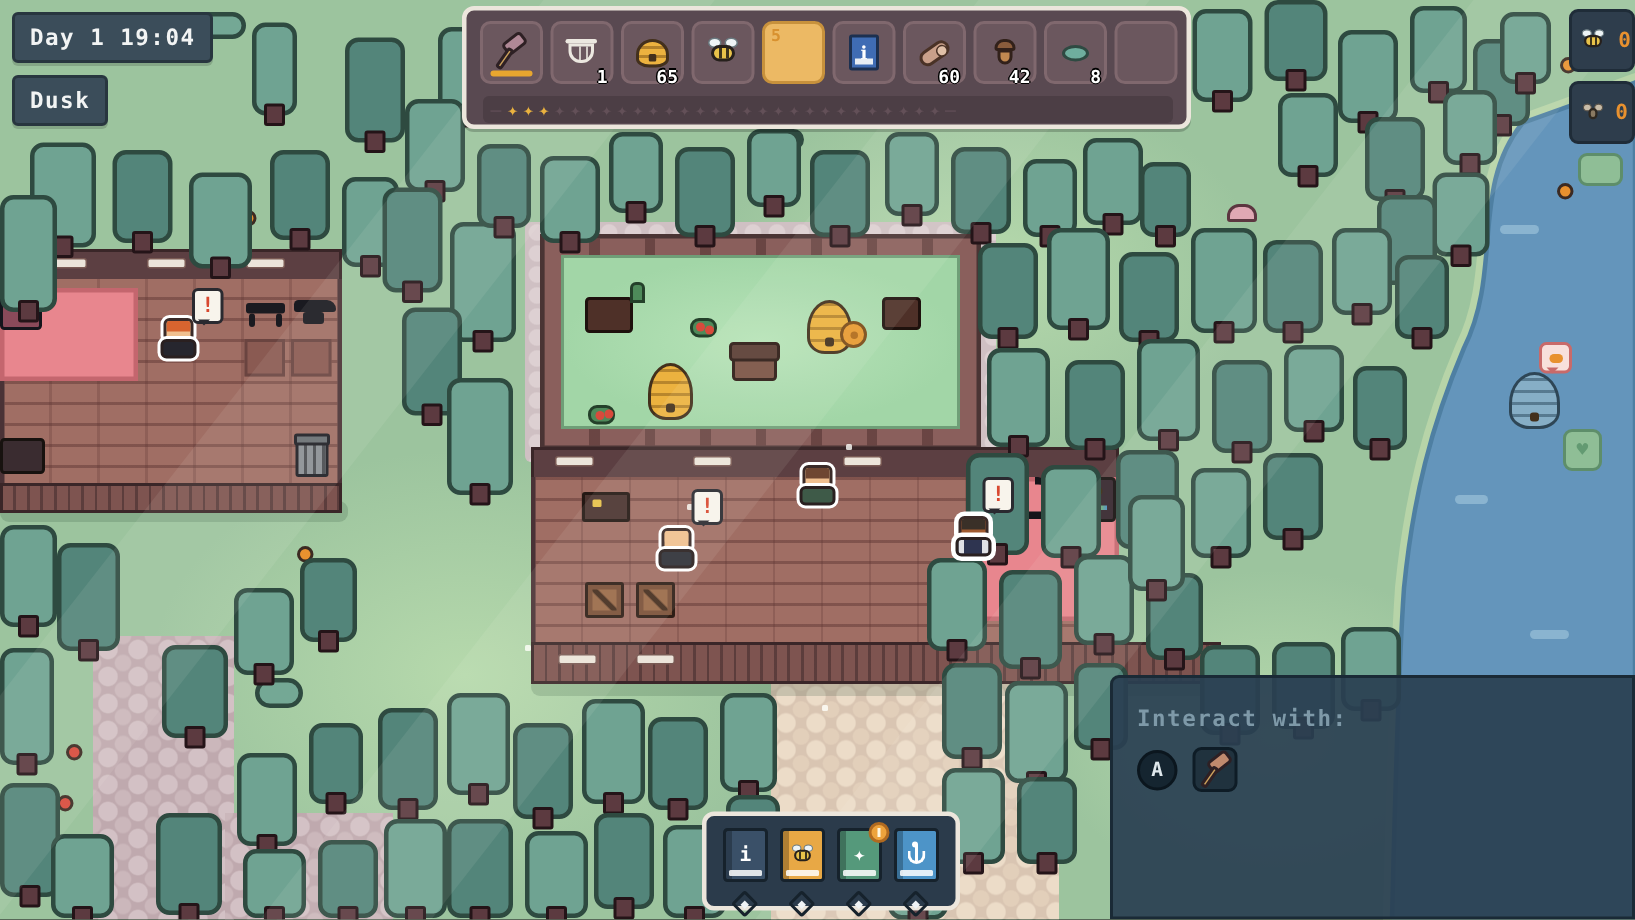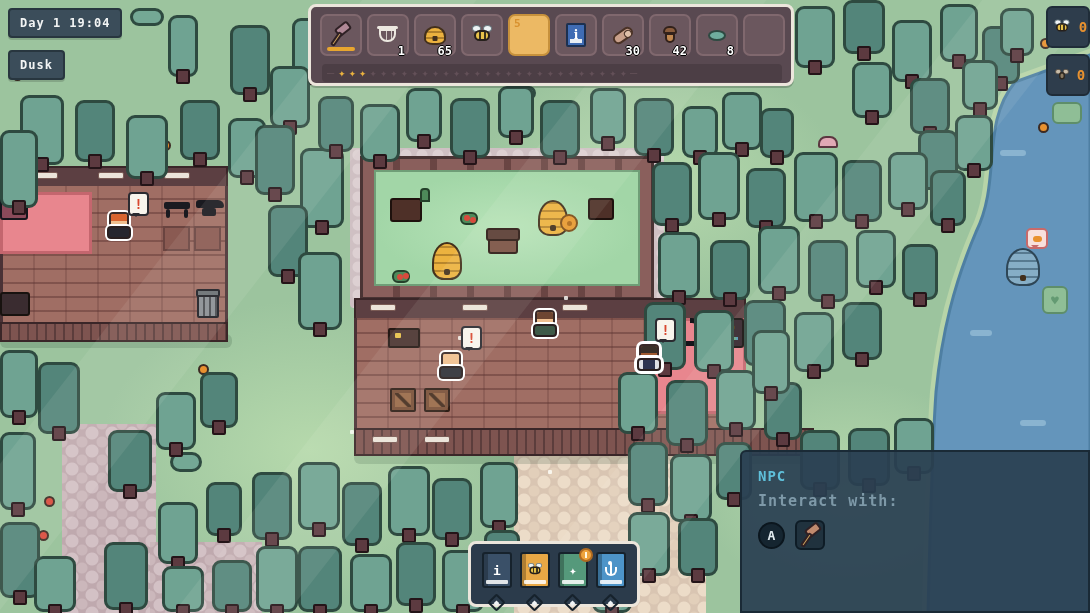--- a/index.html
+++ b/index.html
@@ -91,21 +91,21 @@
   .char .hair{position:absolute;top:0;left:0;right:0;height:7px;}
   .char .body{position:absolute;top:14px;left:1px;width:24px;height:13px;border:2px solid #2a2020;border-radius:4px;box-shadow:0 0 0 2px #fff;}
   .char.selected .head,.char.selected .body{box-shadow:0 0 0 3px #fff;}
   .bubble{position:absolute;width:21px;height:24px;background:#f8f4ec;border:2px solid #2a2a30;border-radius:4px;z-index:8;
     display:flex;align-items:center;justify-content:center;color:#d84830;font-weight:bold;font-size:14px;}
   .bubble:after{content:"";position:absolute;left:2px;bottom:-7px;border:4px solid rgba(0,0,0,0);border-top-color:#2a2a30;}
 
   
   .ui{z-index:20;}
   .badge{position:absolute;background:#3b4d5a;border:2px solid #28363f;border-radius:4px;color:#f2f4f4;
-    font-weight:bold;letter-spacing:1px;padding:6px 10px;font-size:12px;z-index:22;box-shadow:0 2px 0 rgba(0,0,0,.15);}
+    font-weight:bold;letter-spacing:1px;padding:6px 10px;font-size:15px;z-index:22;box-shadow:0 2px 0 rgba(0,0,0,.15);}
 
   #toolbar{position:absolute;left:308px;top:4px;width:486px;height:82px;background:#594951;border:3px solid #ece6dc;
     border-radius:8px;z-index:24;box-shadow:0 2px 0 rgba(0,0,0,.2);}
   .slotrow{position:absolute;left:9px;top:7px;display:flex;gap:5px;}
   .slot{position:relative;width:42px;height:42px;background:#6b575e;border:2px solid #80686e;border-radius:7px;
     display:flex;align-items:center;justify-content:center;}
   .slot.sel{background:#ecb964;border-color:#c7913c;}
   .slot .count{position:absolute;right:2px;bottom:-4px;font-size:12px;font-weight:bold;color:#fff;
     text-shadow:-1px 0 #000,1px 0 #000,0 -1px #000,0 1px #000;}
   .slot .slotnum{position:absolute;left:4px;top:1px;font-size:11px;font-weight:bold;color:#d8912f;}
@@ -466,21 +466,21 @@
         <div class="slot sel">
           <span class="slotnum">5</span>
         </div>
         <div class="slot">
           <span class="mi mi-book">i</span>
         </div>
         <div class="slot">
           <span class="mi mi-log">
             <span class="b"></span>
           </span>
-          <span class="count">30</span>
+          <span class="count">60</span>
         </div>
         <div class="slot">
           <span class="mi mi-acorn">
             <span class="cap"></span>
             <span class="nut"></span>
           </span>
           <span class="count">42</span>
         </div>
         <div class="slot">
           <span class="mi mi-clay"></span>
@@ -569,21 +569,20 @@
             <span class="ring"></span>
             <span class="rod"></span>
             <span class="hook"></span>
           </span>
         </div>
         <span class="keydiamond"></span>
       </div>
     </div>
 
   <div id="tooltip">
-    <div class="type">NPC</div>
     <div class="interact">Interact with:</div>
     <div class="btnrow">
       <div class="abtn">A</div>
       <div class="hambtn">
         <span class="mi mi-hammer tan">
             <span class="head"></span>
             <span class="stick"></span>
           </span>
       </div>
     </div>

